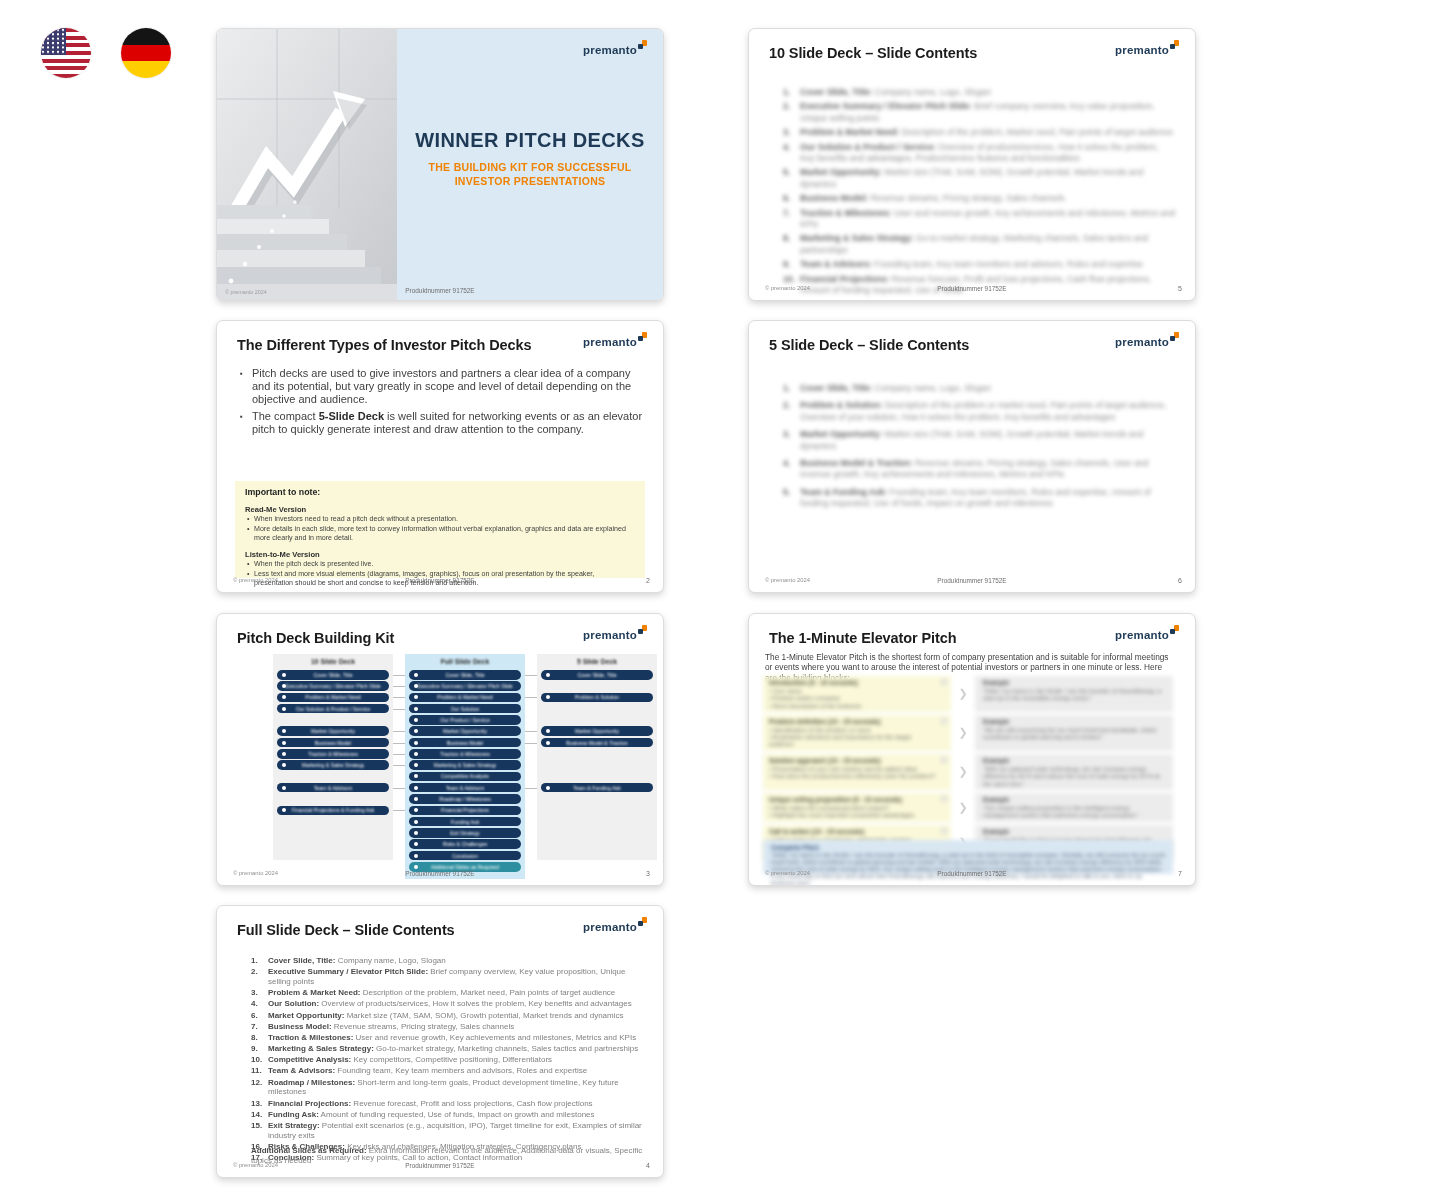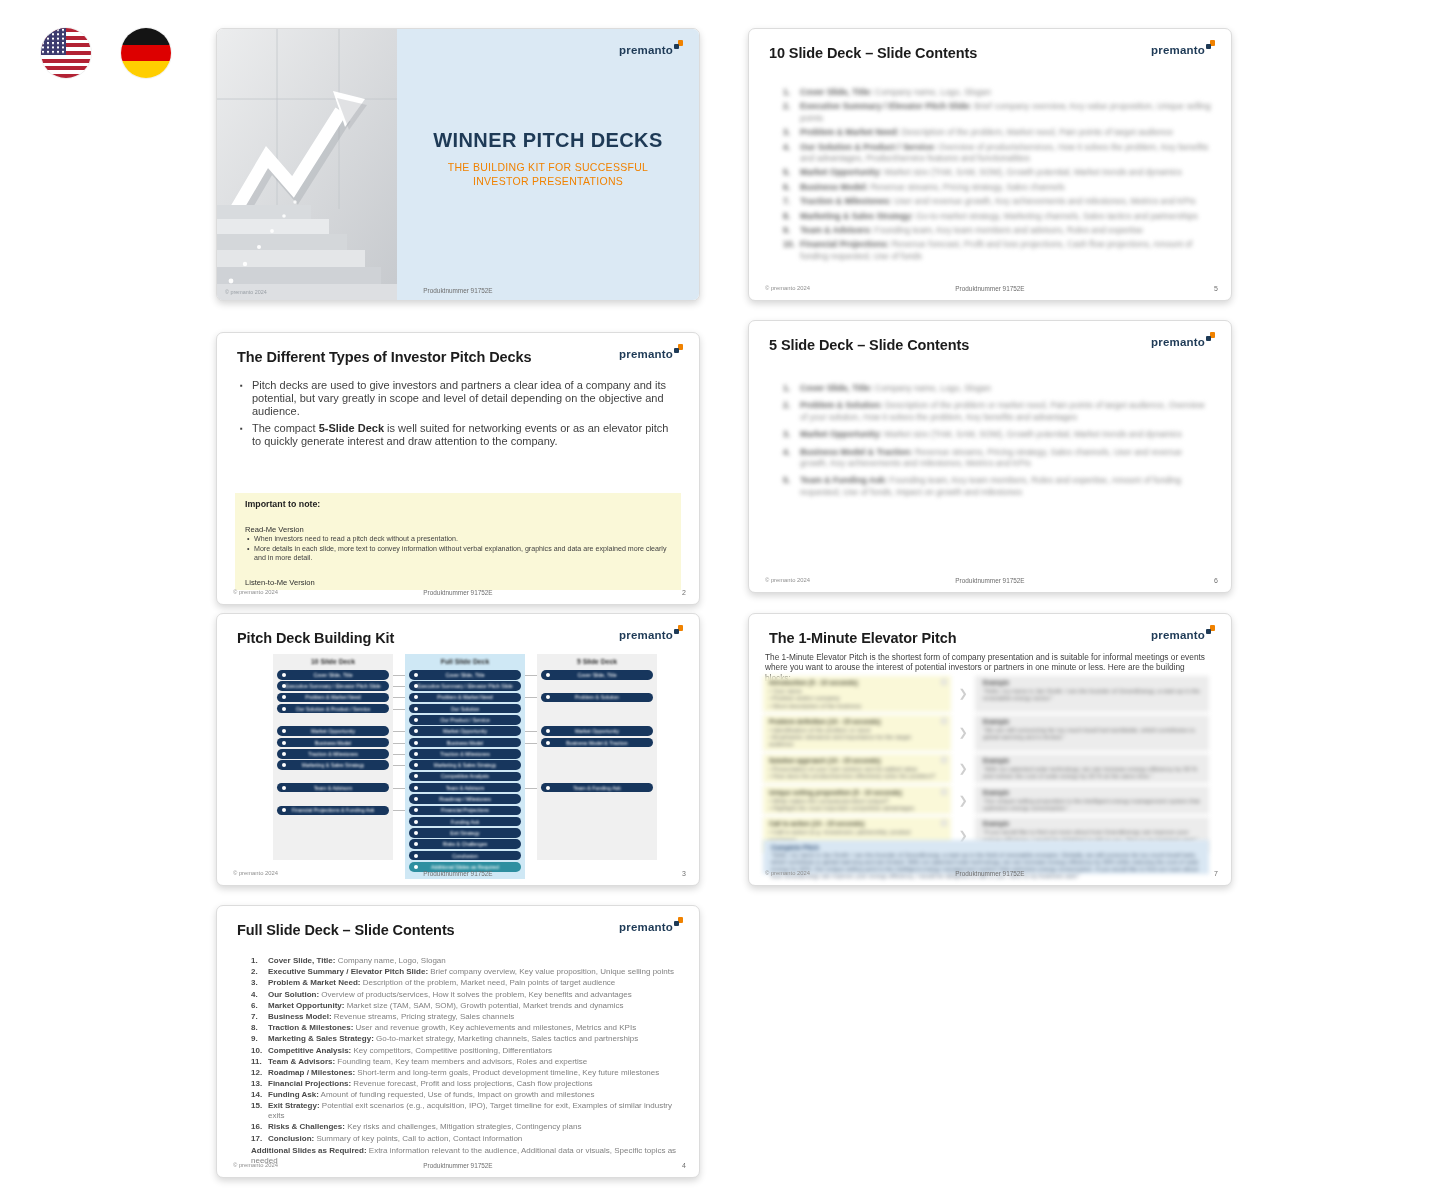--- a/index.html
+++ b/index.html
@@ -12,24 +12,24 @@
   body{background:#fff;font-family:"Liberation Sans",sans-serif;-webkit-font-smoothing:antialiased}
   .canvas{position:relative;width:1445px;height:1204px;background:#fff;overflow:hidden}
 
   
   .flag{position:absolute;width:50px;height:50px;border-radius:50%;overflow:hidden;cursor:pointer;box-shadow:0 0 0 1px rgba(0,0,0,.06)}
   .flag.us{left:41px;top:28px;background:repeating-linear-gradient(180deg,#b22234 0 3.85px,#ffffff 3.85px 7.7px)}
   .flag.us::before{content:"";position:absolute;left:0;top:0;width:25px;height:27px;background-color:#3c3b6e;background-image:radial-gradient(circle at 2px 2px,#fff .9px,transparent 1.3px);background-size:5px 4.4px}
   .flag.de{left:121px;top:28px;background:linear-gradient(180deg,#141414 0 33.4%,#dd0000 33.4% 66.7%,#ffce00 66.7% 100%)}
 
   
-  .slide{position:absolute;width:484px;height:273px;background:#fff;border:1px solid var(--card-border);border-radius:7px;box-shadow:0 3px 7px rgba(0,0,0,.16);overflow:hidden}
+  .slide{position:absolute;width:448px;height:273px;background:#fff;border:1px solid var(--card-border);border-radius:7px;box-shadow:0 3px 7px rgba(0,0,0,.16);overflow:hidden}
   .s-cover{left:216px;top:28px}
   .s-deck10{left:748px;top:28px}
-  .s-types{left:216px;top:332px}
+  .s-types{left:216px;top:320px}
   .s-deck5{left:748px;top:320px}
   .s-kit{left:216px;top:613px}
   .s-elev{left:748px;top:613px}
   .s-full{left:216px;top:905px}
 
   .slide-title{position:absolute;left:20px;top:16px;font-size:14.5px;font-weight:bold;color:#1c1c1c;letter-spacing:-.1px}
 
   
   .logo{position:absolute;right:16px;top:11px;font-size:11.5px;font-weight:bold;color:var(--navy);letter-spacing:.2px}
   .logo .mark{position:relative;display:inline-block;width:9px;height:9px;vertical-align:5px;margin-left:1px}
@@ -45,21 +45,21 @@
   
   .blur-strong{filter:blur(2.1px)}
   .blur-mid{filter:blur(1.9px)}
   .blur-soft{filter:blur(1.2px)}
   .blur-faint{filter:blur(.7px)}
 
   
   .cover-img{position:absolute;left:0;top:0;width:180px;height:273px}
   .cover-right{position:absolute;left:180px;top:0;right:0;bottom:0;background:var(--cover-blue)}
   .cover-title{position:absolute;left:180px;right:0;top:100px;text-align:center;font-size:20px;font-weight:bold;color:var(--navy);letter-spacing:.4px}
-  .cover-sub{position:absolute;left:50%;top:132px;transform:translateX(-50%);margin-left:90px;width:232px;text-align:center;font-size:10.5px;line-height:13.5px;font-weight:normal;color:var(--orange);letter-spacing:.3px}
+  .cover-sub{position:absolute;left:50%;top:132px;transform:translateX(-50%);margin-left:90px;width:232px;text-align:center;font-size:10.5px;line-height:13.5px;font-weight:bold;color:var(--orange);letter-spacing:.3px}
   .cover-foot{position:absolute;left:0;right:0;bottom:6px;text-align:center;font-size:6.4px;color:#6e6e6e}
   .cover-copy{position:absolute;left:8px;bottom:5px;font-size:5.4px;color:#9aa0a6}
 
   
   .deck-list{position:absolute;left:34px;right:20px;list-style:none}
   .deck-list li{padding-left:17px;margin-bottom:3px}
   .deck-list .num{display:inline-block;width:17px;margin-left:-17px;font-weight:bold}
   .deck-list .t{font-weight:bold}
   .lst-gray{font-size:8.6px;line-height:11.4px;color:#8d8d8d}
   .lst-gray .num,.lst-gray .t{color:#636363}
@@ -69,21 +69,21 @@
   .lst-full li{margin-bottom:1.4px}
   .lst-full .num,.lst-full .t{color:#4a4a4a}
 
   
   .types-bullets{position:absolute;left:22px;right:20px;top:46px;list-style:none;font-size:11px;line-height:13px;color:#3f3f3f}
   .types-bullets li{position:relative;padding-left:13px;margin-bottom:4px}
   .types-bullets li::before{content:"▪";position:absolute;left:1px;top:0;font-size:8px;color:#3f3f3f}
   .types-bullets b{color:#2b2b2b}
   .note-box{position:absolute;left:18px;right:18px;top:160px;height:97px;background:var(--yellow);padding:6px 10px}
   .note-title{font-size:8.8px;font-weight:bold;color:#222;margin-bottom:2px}
-  .note-sec{font-size:7.6px;font-weight:normal;color:#2d2d2d;margin:16px 0 1px}
+  .note-sec{font-size:7.6px;font-weight:bold;color:#2d2d2d;margin:8px 0 1px}
   .note-ul{list-style:none;font-size:7.1px;line-height:8.8px;color:#3f3f3f}
   .note-ul li{position:relative;padding-left:9px;margin-bottom:1px}
   .note-ul li::before{content:"•";position:absolute;left:2px;top:0}
 
   
   .kit-panel{position:absolute;top:40px}
   .kit-panel.p1{left:56px;width:120px;height:206px;background:var(--kitgray)}
   .kit-panel.p2{left:188px;width:120px;height:225px;background:var(--kitblue)}
   .kit-panel.p3{left:320px;width:120px;height:206px;background:var(--kitgray)}
   .kit-head{height:16px;line-height:16px;text-align:center;font-size:6.8px;font-weight:bold;color:#2b2b2b}
@@ -197,20 +197,24 @@
       <li><span>The compact </span><b>5-Slide Deck</b><span> is well suited for networking events or as an elevator pitch to quickly generate interest and draw attention to the company.</span></li>
     </ul>
     <div class="note-box">
       <div class="note-title">Important to note:</div>
       <div class="note-sec">Read-Me Version</div>
       <ul class="note-ul">
         <li>When investors need to read a pitch deck without a presentation.</li>
         <li>More details in each slide, more text to convey information without verbal explanation, graphics and data are explained more clearly and in more detail.</li>
       </ul>
       <div class="note-sec">Listen-to-Me Version</div>
+      <ul class="note-ul">
+        <li>When the pitch deck is presented live.</li>
+        <li>Less text and more visual elements (diagrams, images, graphics), focus on oral presentation by the speaker, presentation should be short and concise to keep tension and attention.</li>
+      </ul>
     </div>
     <div class="foot">
       <span class="fc">© premanto 2024</span>
       <span class="fp">Produktnummer 91752E</span>
       <span class="fn">2</span>
     </div>
   </div>
 
   <div class="slide s-deck5">
     <div class="slide-title">5 Slide Deck – Slide Contents</div>

